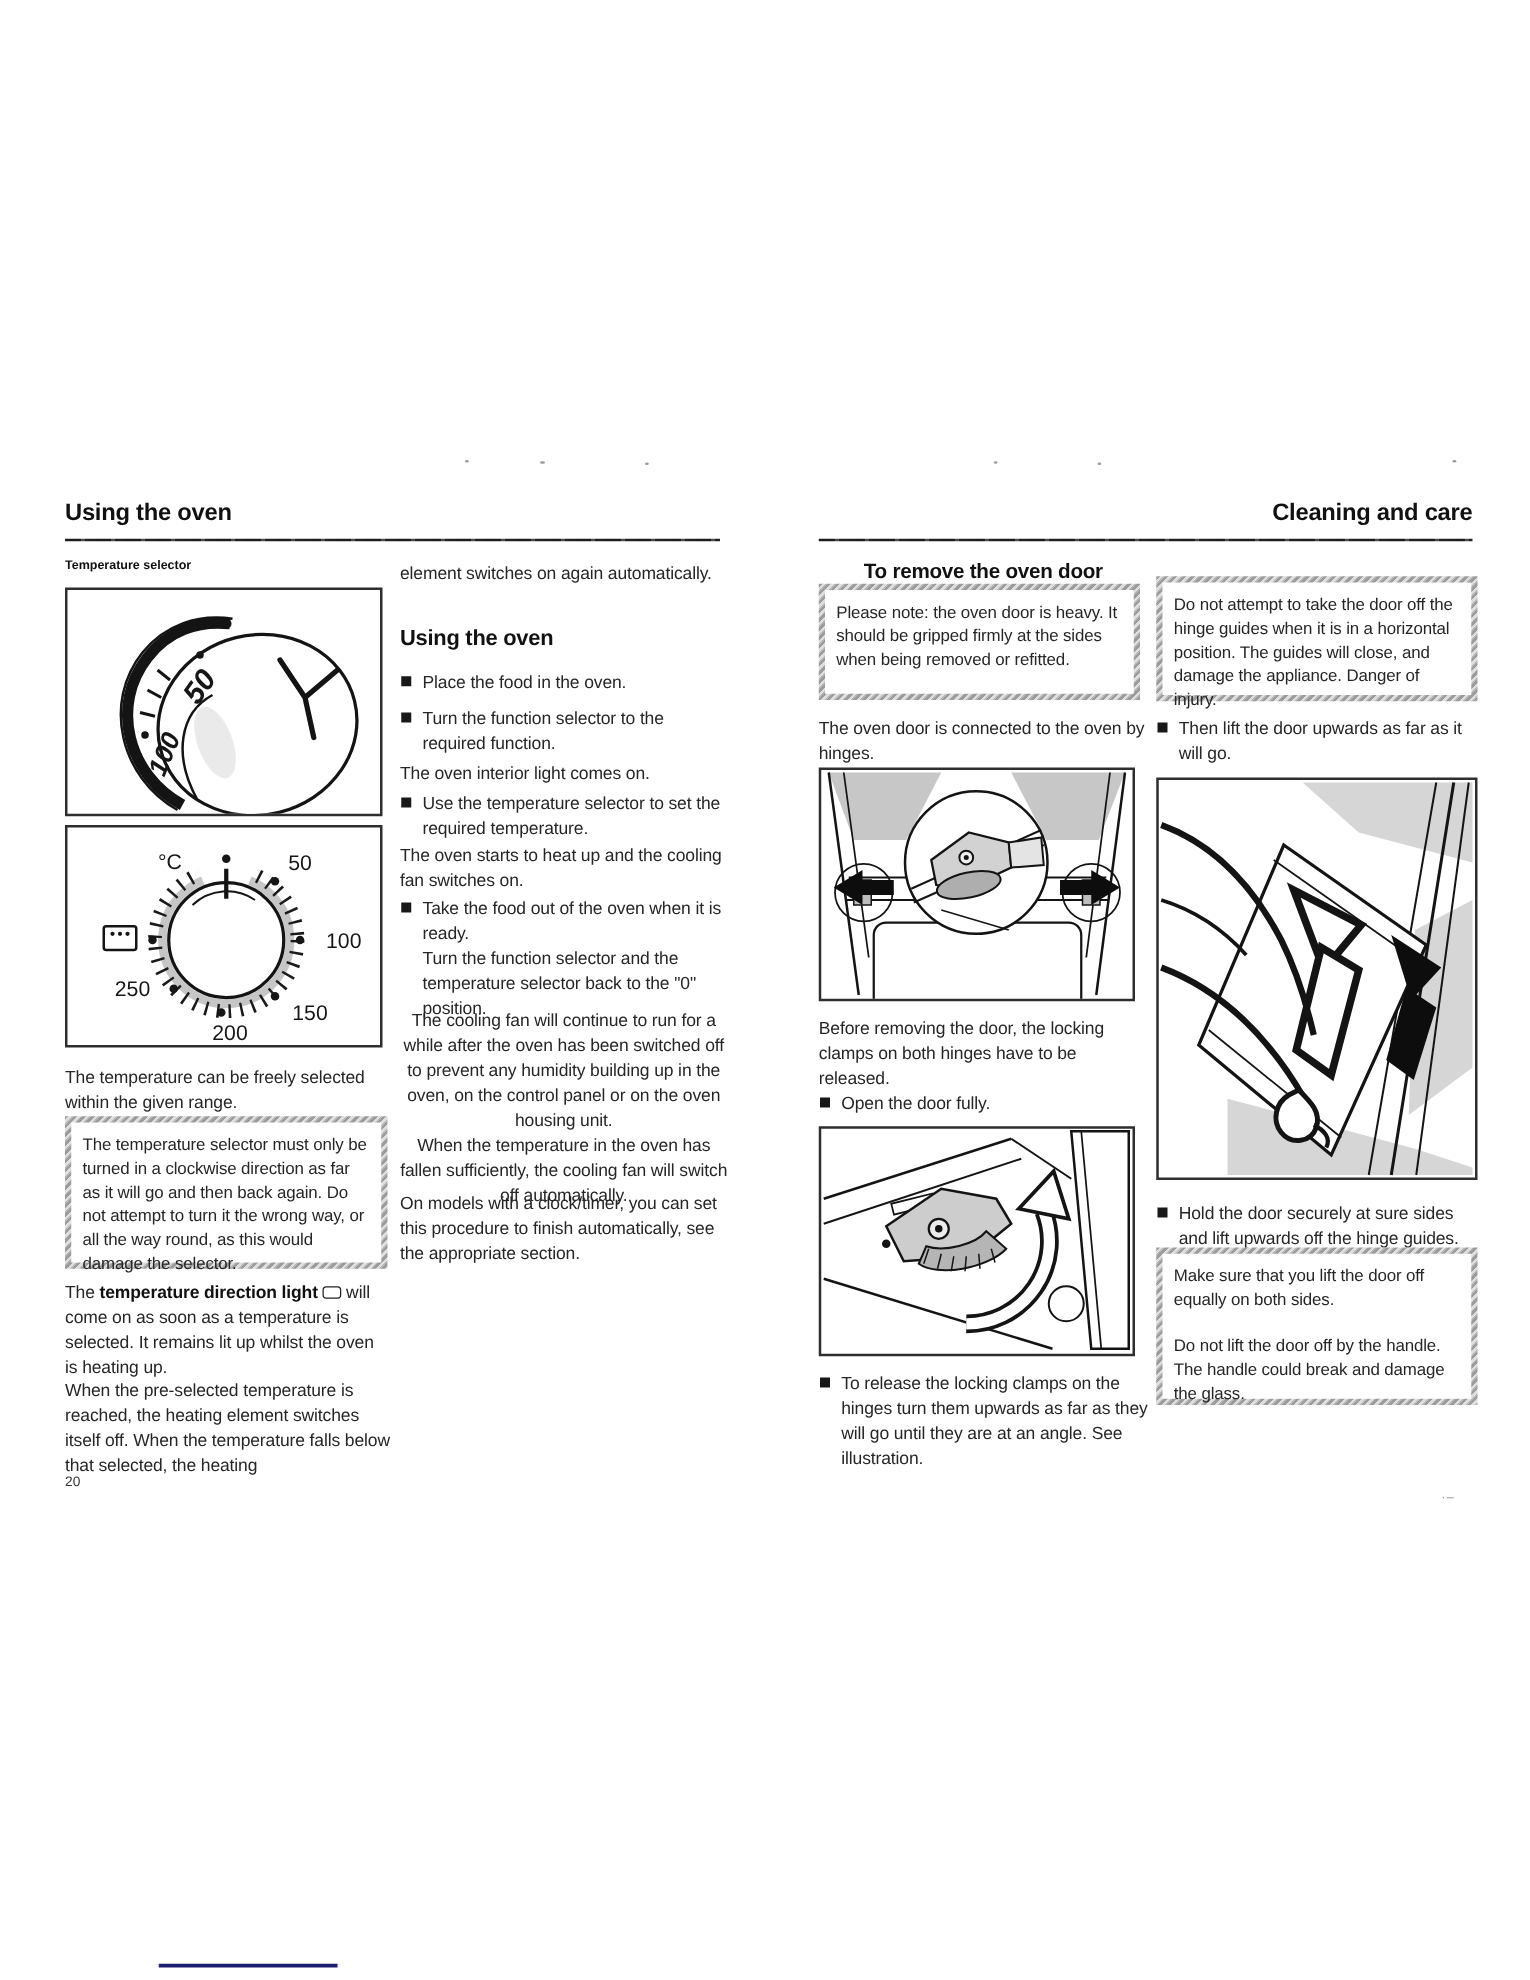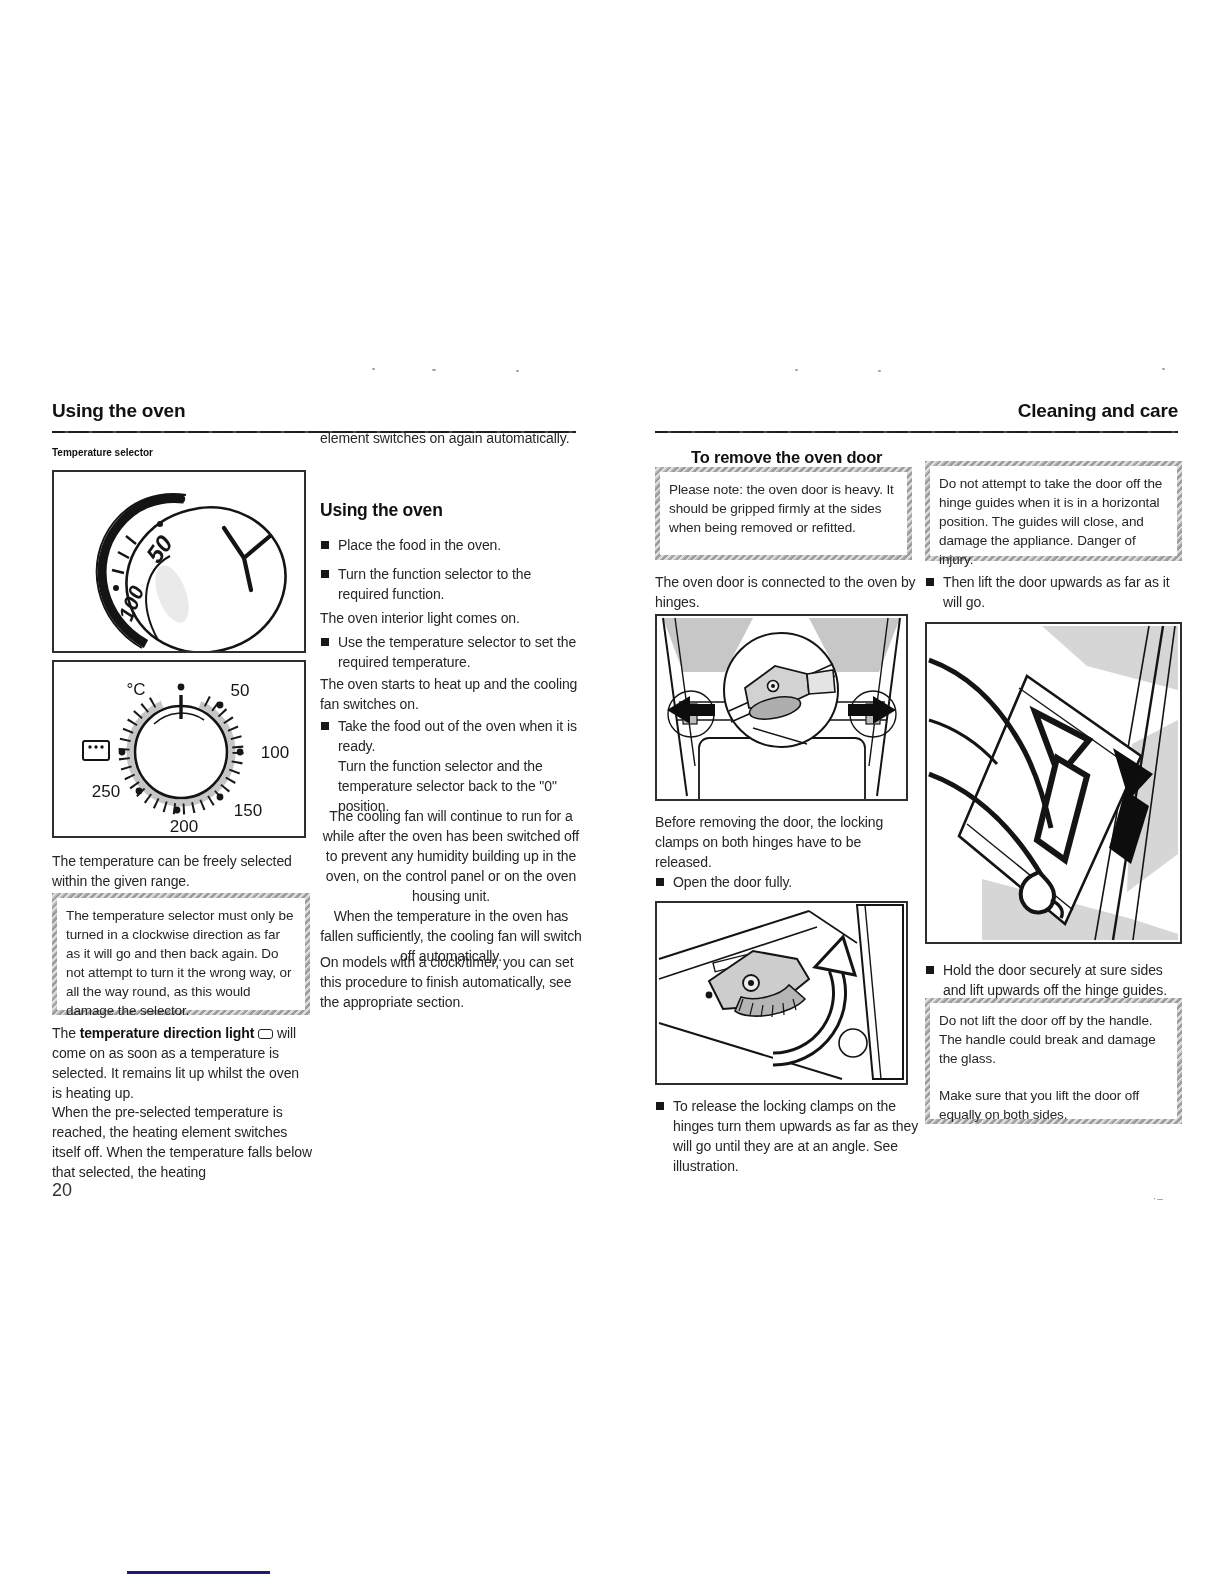--- a/index.html
+++ b/index.html
@@ -55,21 +55,21 @@
     margin: 6px 9px 0 1px;
   }
   .bullet-text { flex: 1; }
   .lamp-icon {
     display: inline-block;
     width: 15px; height: 10px;
     border: 1.8px solid #222;
     border-radius: 3px;
     vertical-align: -1px;
   }
-  .page-num { font-size: 18px; color:#333; }
+  .page-num { font-size: 11px; color:#333; }
   .speck { position:absolute; background:#9a9a9a; border-radius:50%; }
   .navy-line { background:#1c1c72; }
   .faint-mark { color:#8a8a8a; font-size:10px; letter-spacing:1px; }
   b { font-weight: bold; color:#111; }
   svg text { font-family: "Liberation Sans", sans-serif; fill:#161616; }
 </style>
 </head>
 <body>
 
 <div id="page">
@@ -154,21 +154,21 @@
   <div class="abs warn-box" style="left:52px;top:893px;width:258px;height:122px;">
     <div class="warn-inner">The temperature selector must only be turned in a clockwise direction as far as it will go and then back again. Do not attempt to turn it the wrong way, or all the way round, as this would damage the selector.</div>
   </div>
 
   <p class="abs body-text" style="left:52px;top:1023px;width:260px;"><span>The </span><b>temperature direction light</b> <span class="lamp-icon"></span> <span>will come on as soon as a temperature is selected. It remains lit up whilst the oven is heating up.</span></p>
 
   <p class="abs body-text" style="left:52px;top:1102px;width:260px;">When the pre-selected temperature is reached, the heating element switches itself off. When the temperature falls below that selected, the heating</p>
 
   <div class="abs page-num" style="left:52px;top:1180px;">20</div>
 
-  <p class="abs body-text" style="left:320px;top:428px;width:258px;">element switches on again automatically.</p>
+  <p class="abs body-text" style="left:320px;top:448px;width:258px;">element switches on again automatically.</p>
 
   <h2 class="abs mid-heading" style="left:320px;top:500px;">Using the oven</h2>
 
   <div class="abs bullet-item" style="left:320px;top:535px;width:260px;">
     <span class="bullet-sq"></span>
     <span class="bullet-text body-text">Place the food in the oven.</span>
   </div>
   <div class="abs bullet-item" style="left:320px;top:564px;width:260px;">
     <span class="bullet-sq"></span>
     <span class="bullet-text body-text">Turn the function selector to the required function.</span>
@@ -328,22 +328,22 @@
     </svg>
   </div>
 
   <div class="abs bullet-item" style="left:925px;top:960px;width:262px;">
     <span class="bullet-sq"></span>
     <span class="bullet-text body-text">Hold the door securely at sure sides and lift upwards off the hinge guides.</span>
   </div>
 
   <div class="abs warn-box" style="left:925px;top:998px;width:257px;height:126px;">
     <div class="warn-inner">
+      <p>Make sure that you lift the door off equally on both sides.</p>
       <p>Do not lift the door off by the handle. The handle could break and damage the glass.</p>
-      <p>Make sure that you lift the door off equally on both sides.</p>
     </div>
   </div>
 
   <div class="abs faint-mark" style="left:1153px;top:1193px;">·–</div>
 
   <div class="abs navy-line" style="left:127px;top:1571px;width:143px;height:3px;"></div>
 
 </div>
 
 </body></html>

